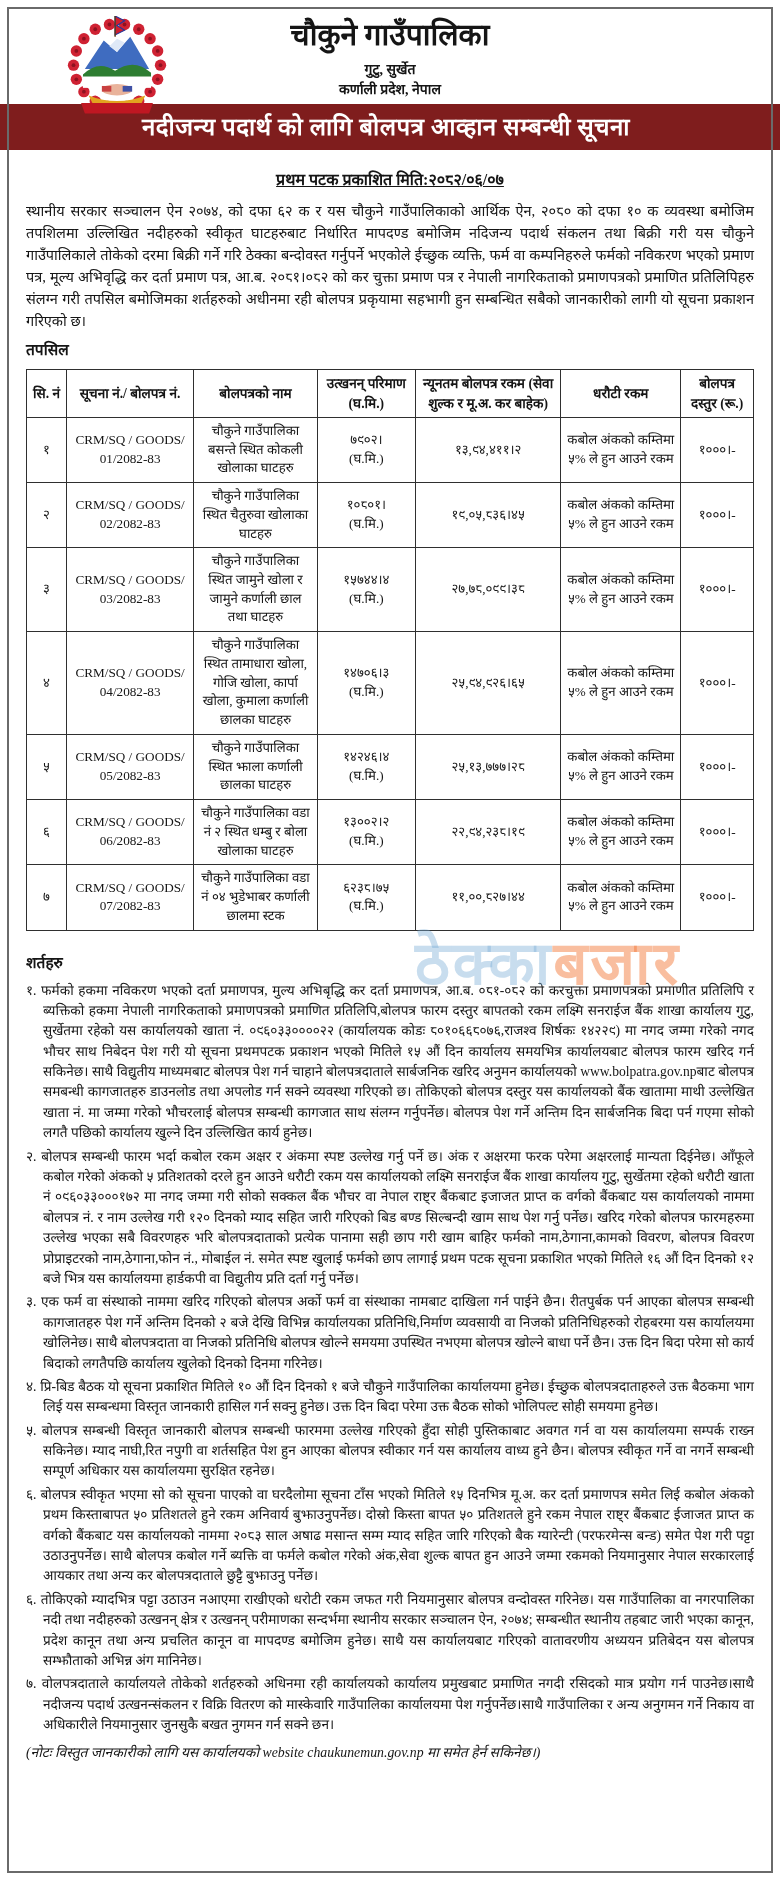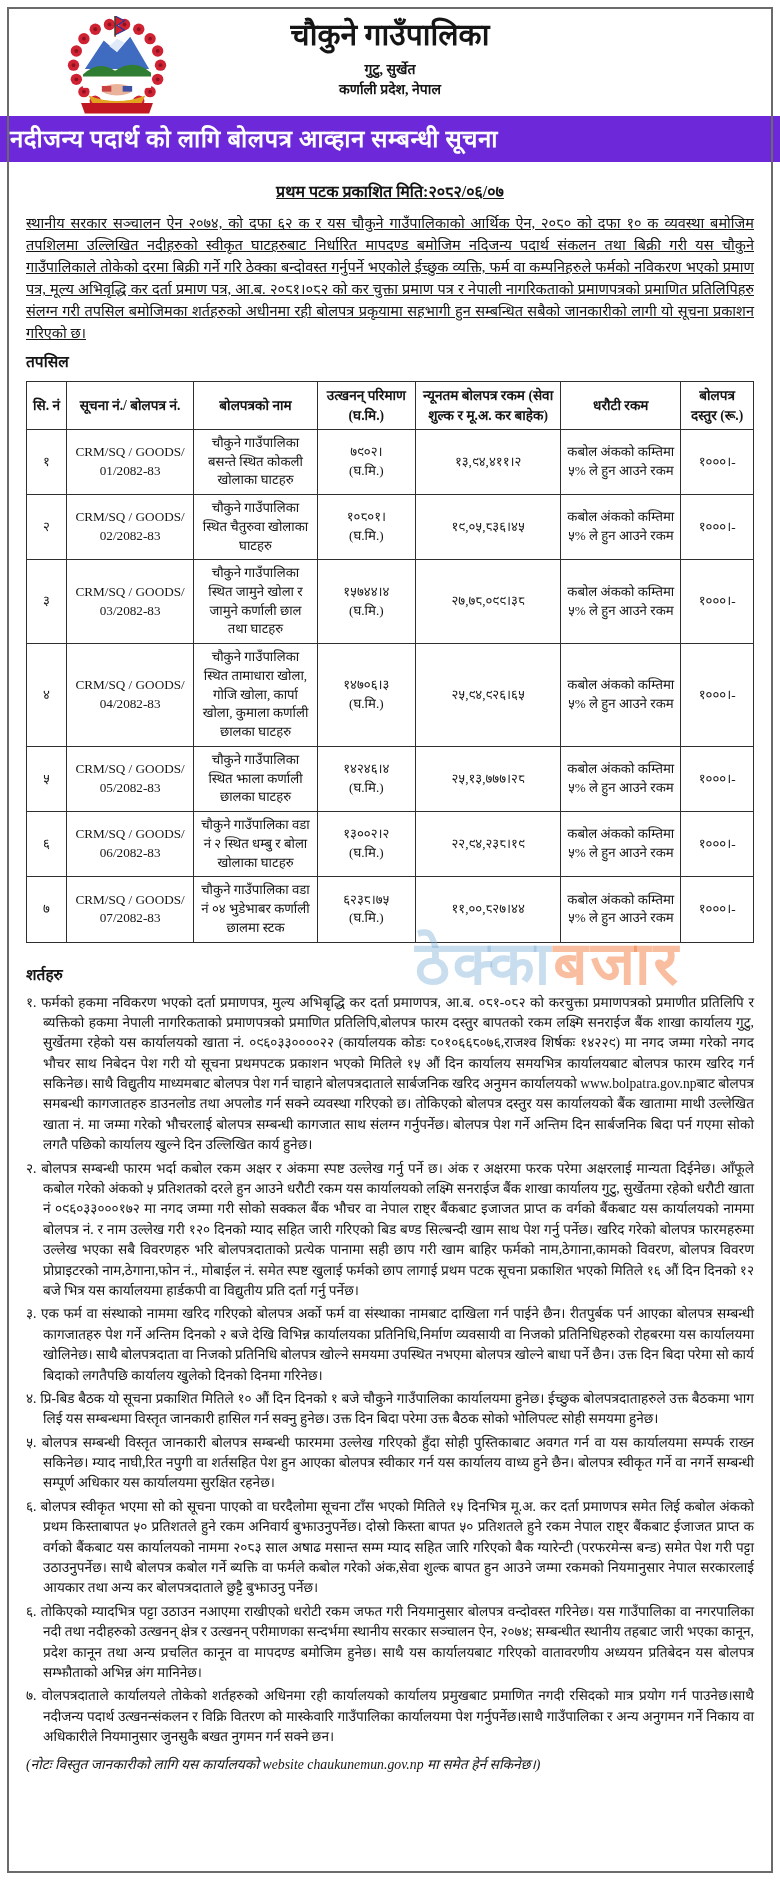--- a/index.html
+++ b/index.html
@@ -13,41 +13,41 @@
     overflow:hidden;
     box-sizing:border-box;
   }
   .frame{
     position:absolute;left:7px;top:7px;right:7px;bottom:10px;
     border:2px solid #6a6a6a;
   }
   
   .header{
     position:relative;
-    padding:14px 30px 16px 30px;
+    padding:14px 30px 4px 30px;
     text-align:center;
   }
   .logo{
     position:absolute;left:58px;top:16px;width:118px;height:104px;
   }
   .muni-name{
     font-size:30px;font-weight:bold;line-height:1.25;margin-top:2px;
   }
   .office-name{
     font-size:35px;font-weight:bold;line-height:1.25;margin-top:4px;
   }
   .addr{
     font-size:14px;font-weight:bold;line-height:1.45;margin-top:6px;
   }
   .addr2{font-size:14px;font-weight:bold;line-height:1.45;}
   
   .banner{
-    background:#6d28d9;
+    background:#7f1d1d;
     color:#ffffff;
-    text-align:left;
+    text-align:center;
     font-size:24px;
     font-weight:bold;
     padding:5px 18px 8px 10px;
     letter-spacing:.5px;
   }
   
   .content{
     position:relative;
     padding:10px 26px 0 26px;
     z-index:1;
@@ -56,21 +56,20 @@
     text-align:center;
     font-weight:bold;
     font-size:16px;
     text-decoration:underline;
     margin:8px 0 10px 0;
   }
   .intro{
     font-size:14.5px;
     line-height:1.52;
     text-align:justify;
-    text-decoration:underline;
   }
   .section-h{
     display:inline-block;
     font-weight:bold;
     font-size:15.5px;
     margin:6px 16px 5px 0;
   }
   
   table.bids{
     width:100%;

